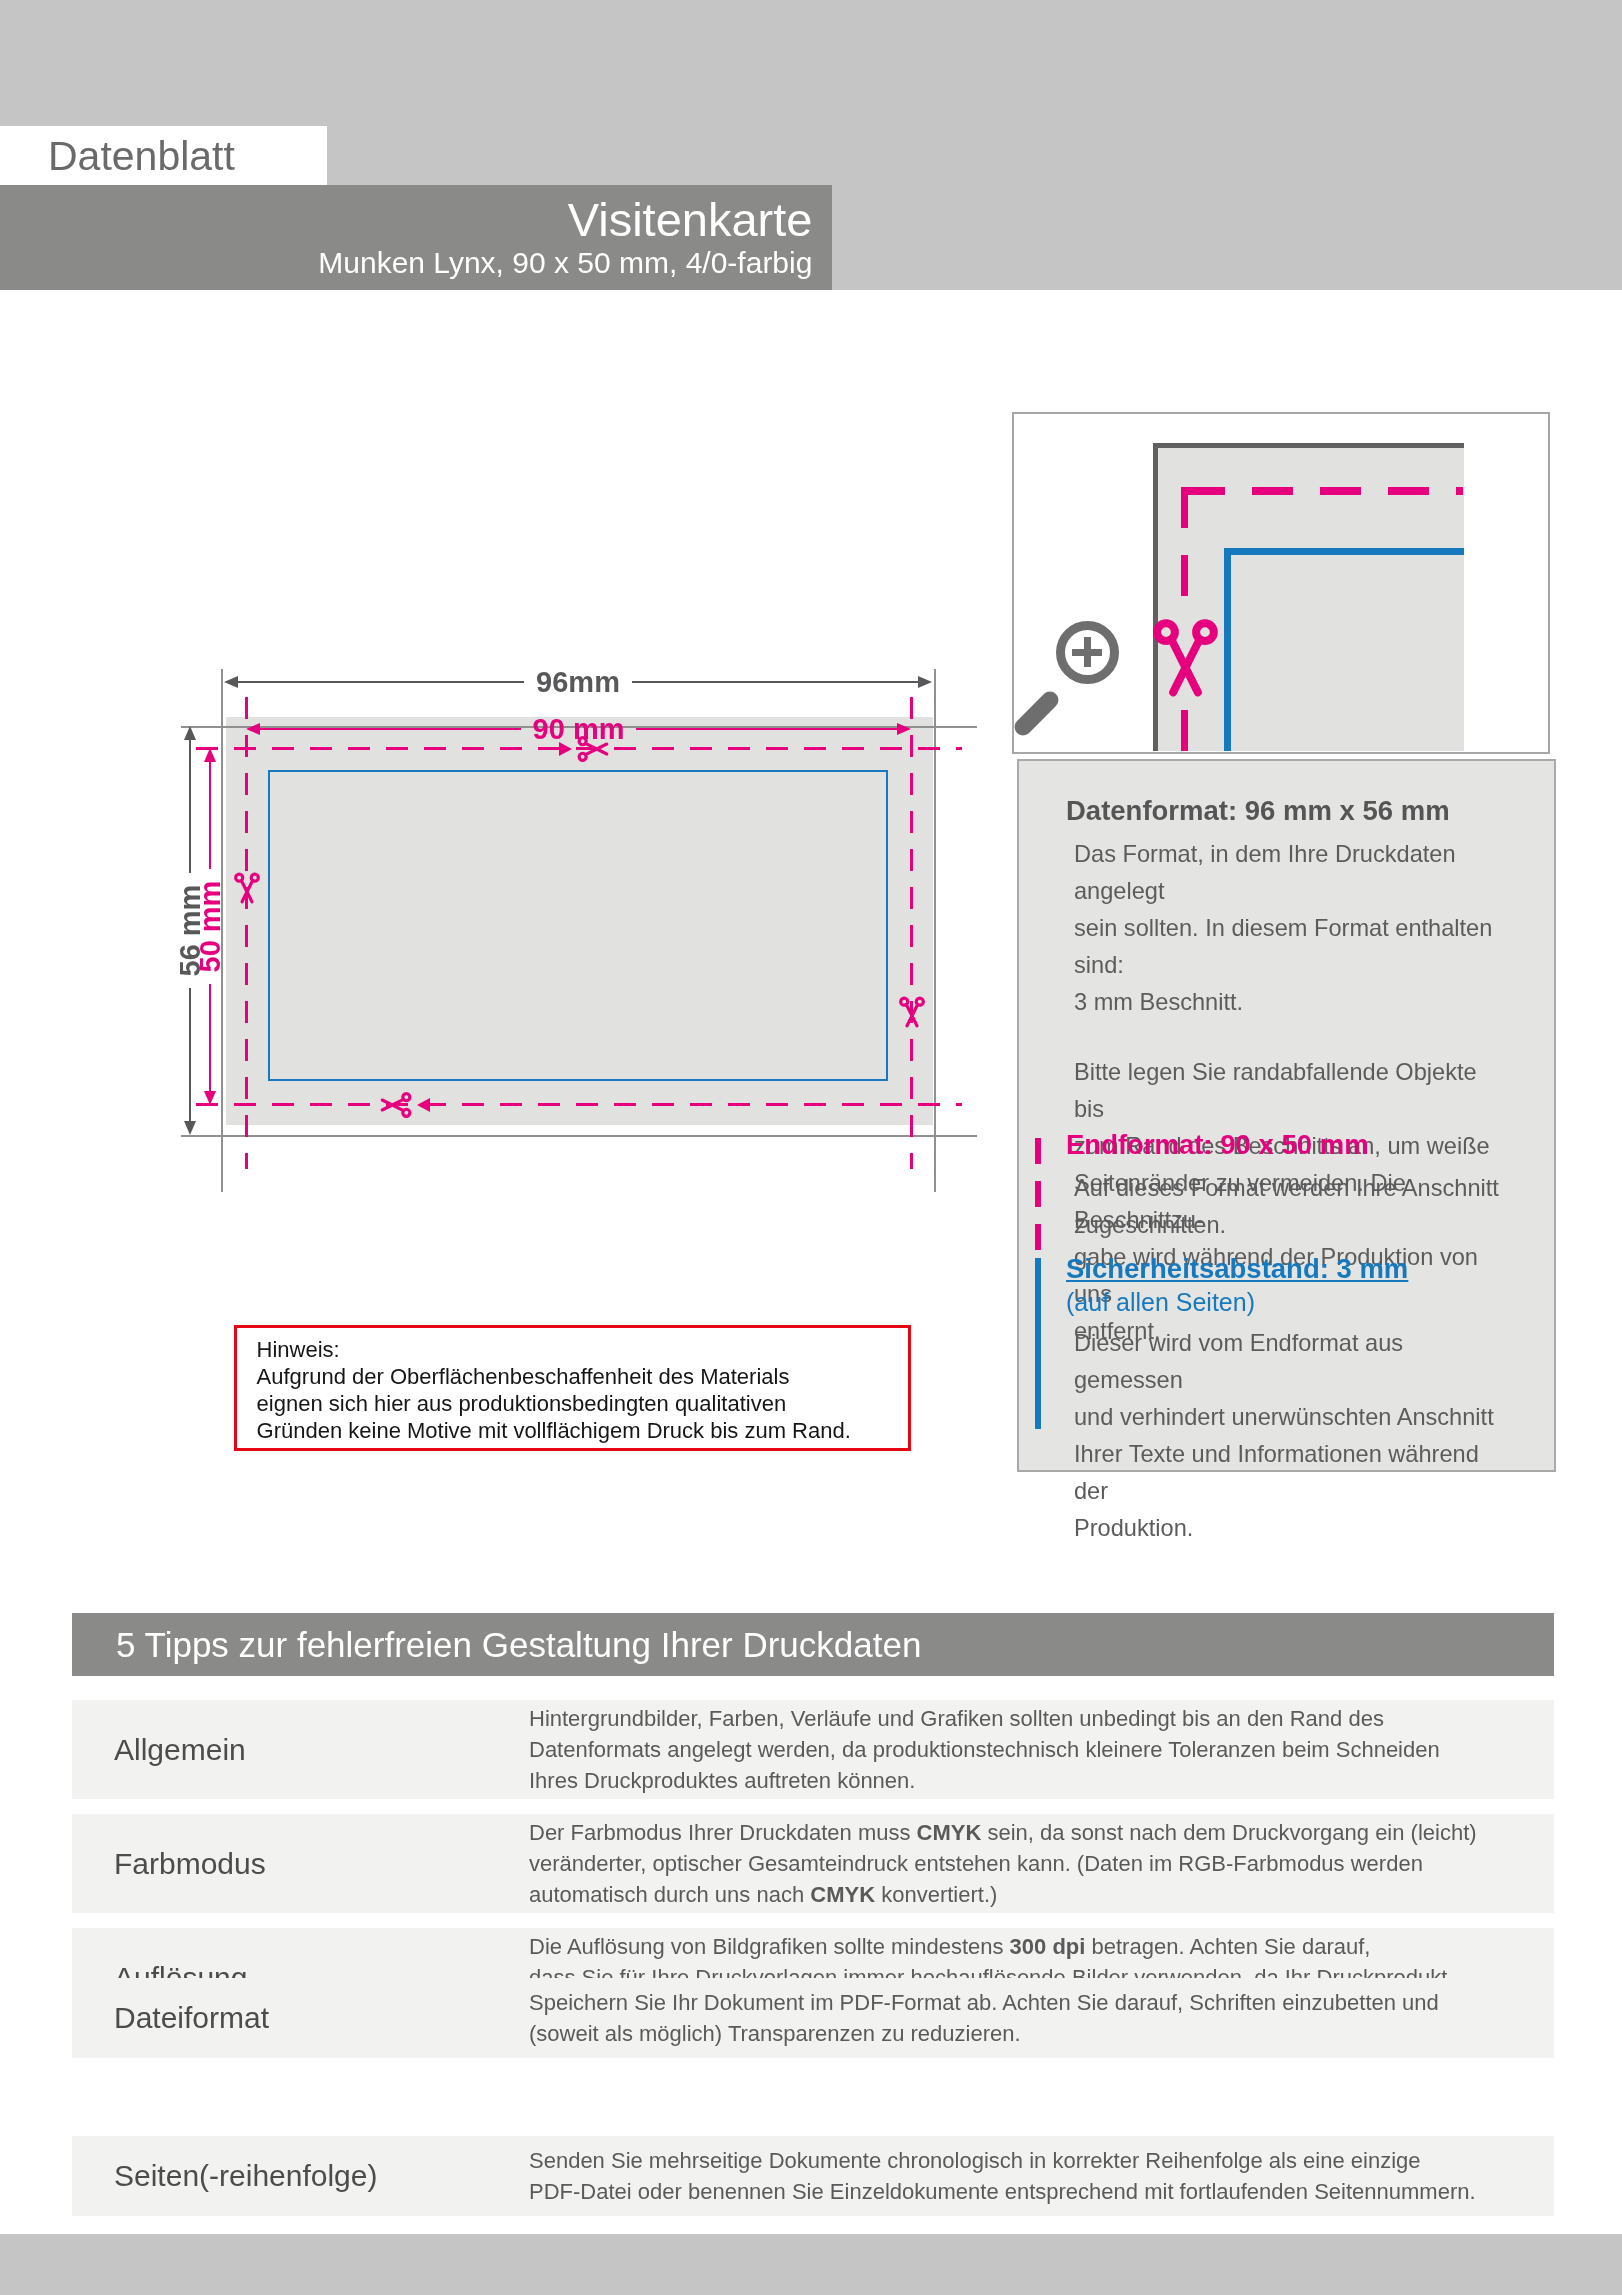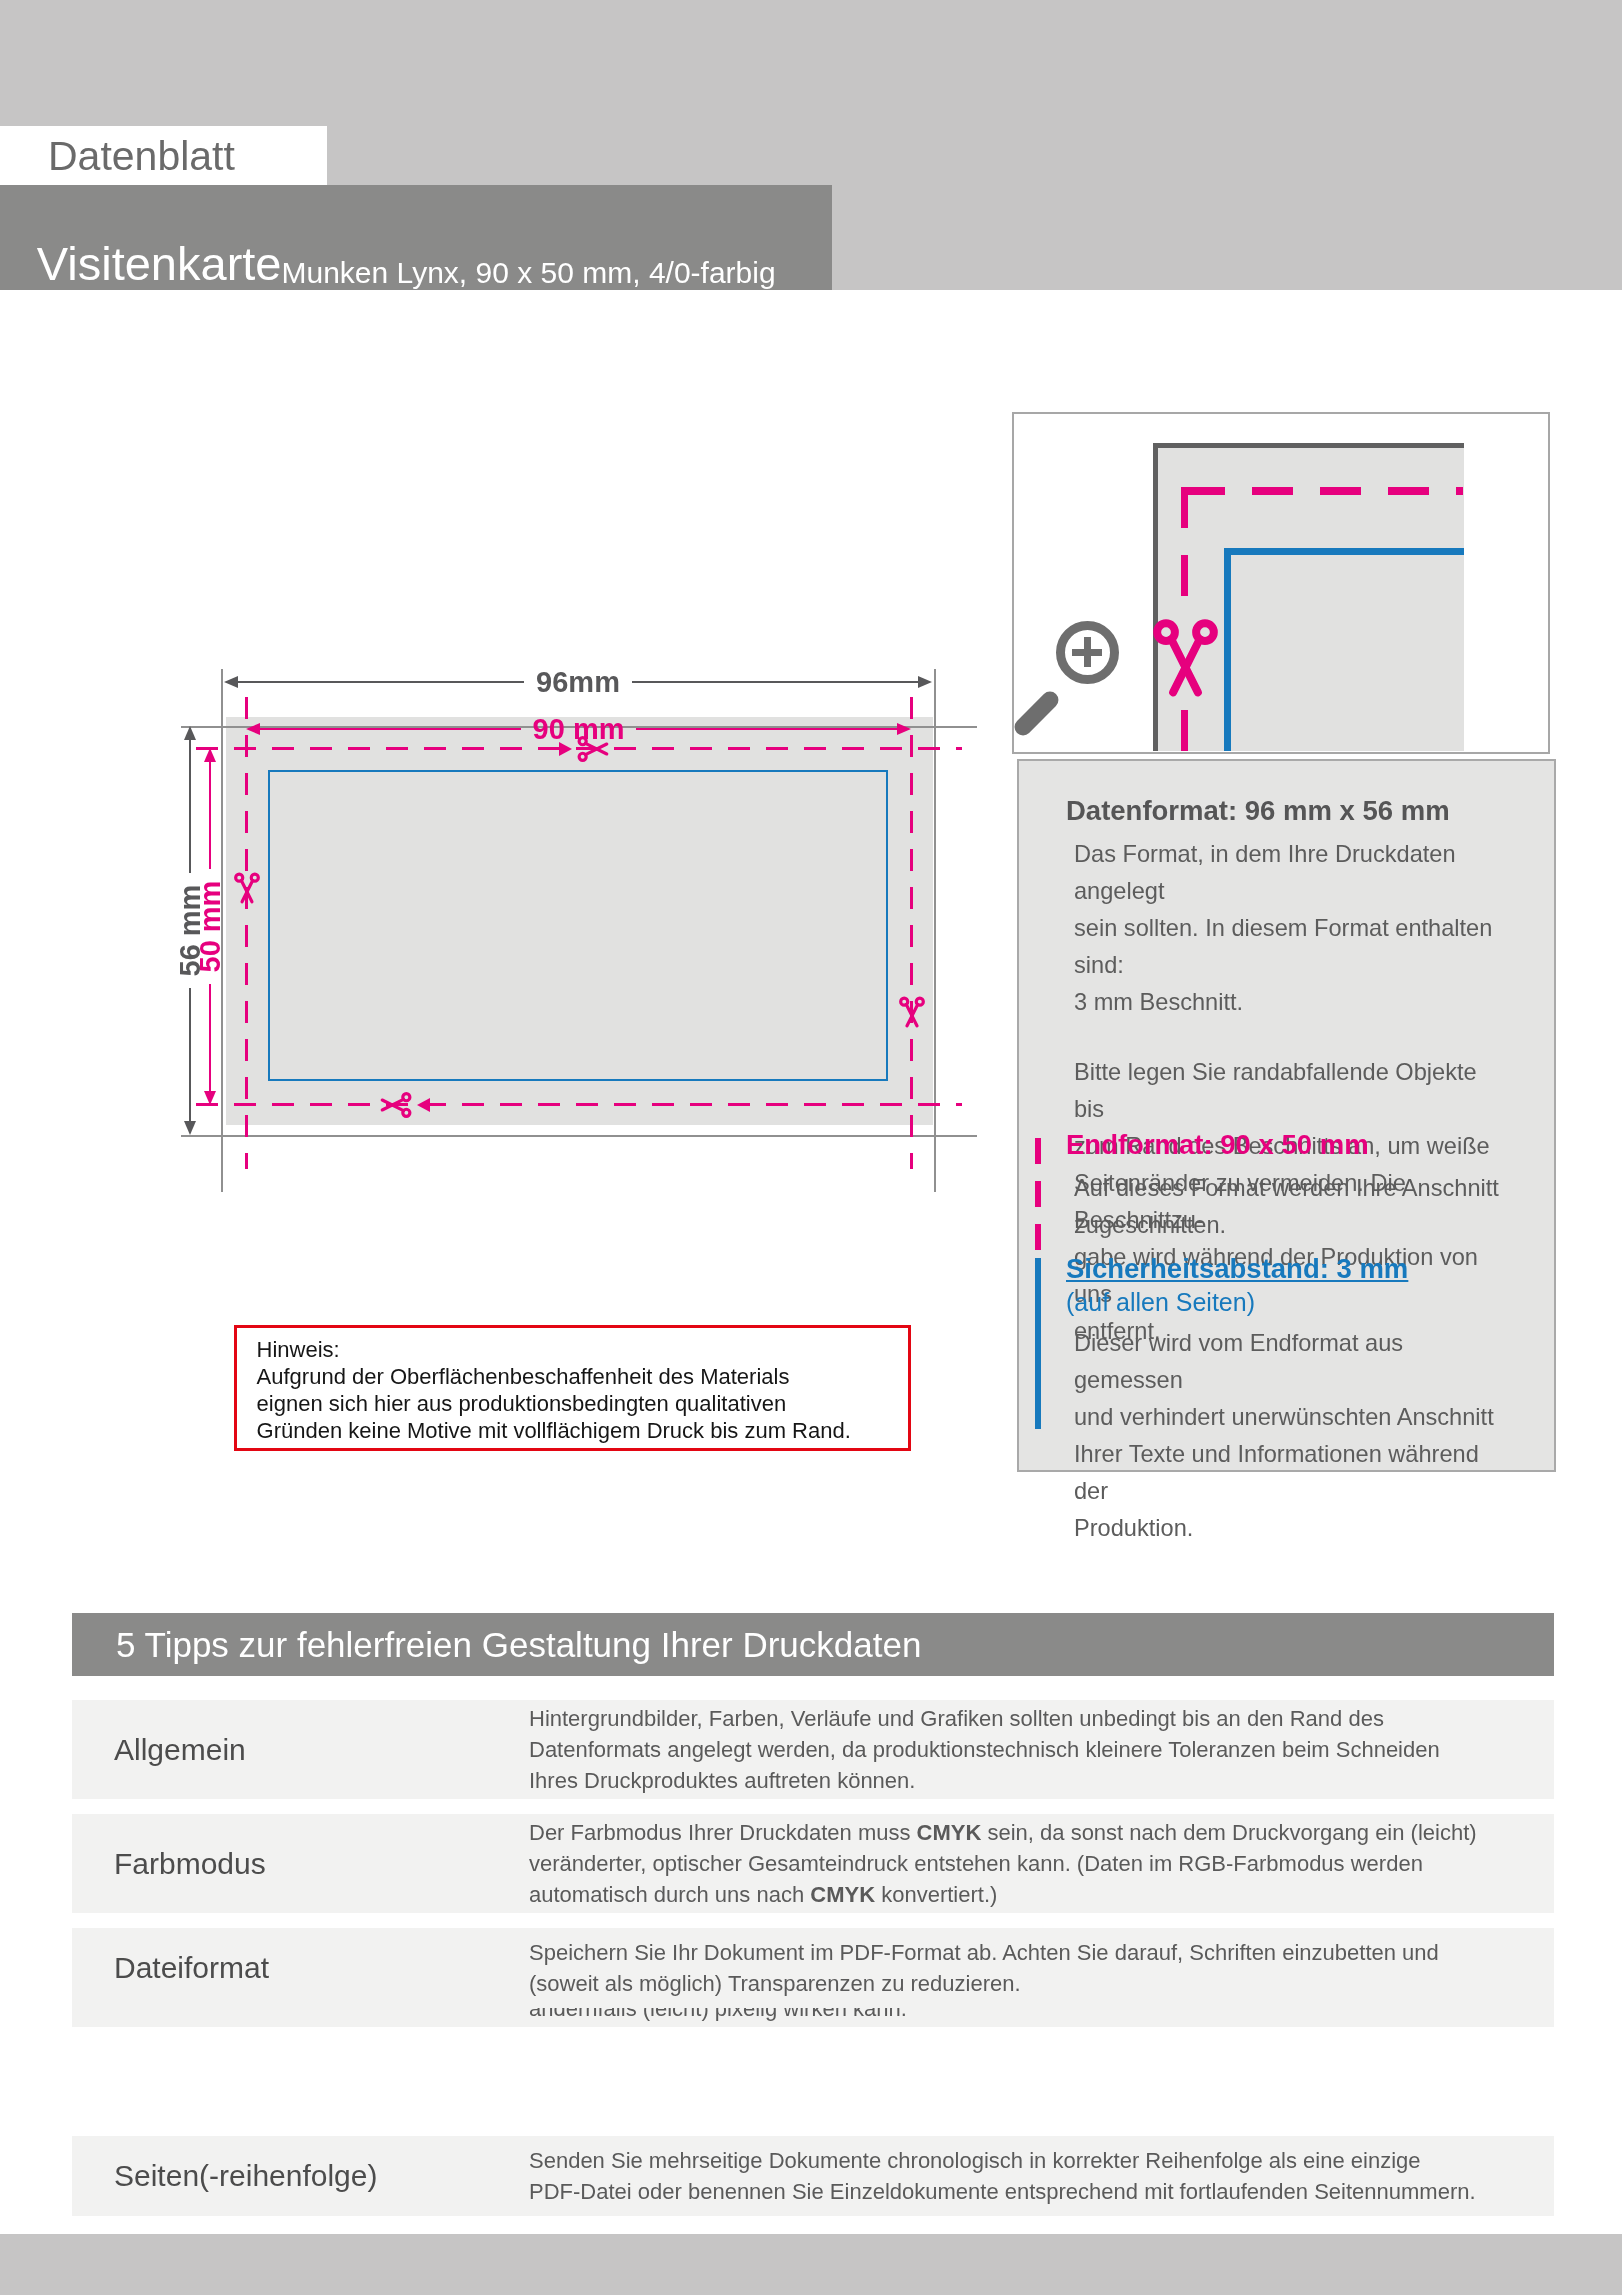--- a/index.html
+++ b/index.html
@@ -5,21 +5,21 @@
   html,body{margin:0;padding:0;background:#ffffff;}
   #canvas{position:relative;width:1623px;height:2295px;background:#ffffff;
           font-family:"Liberation Sans", sans-serif;overflow:hidden;}
   .abs{position:absolute;}
 
   
   .backdrop{left:0;top:0;width:1623px;height:290px;background:#c6c5c5;}
   .titlebox{left:0;top:126px;width:327px;height:60px;background:#ffffff;}
   .titlebox .t{padding-left:48px;font-size:41px;line-height:60px;color:#6a6a6a;}
   .band{left:0;top:185px;width:832px;height:105px;background:#8a8a89;
-        display:flex;align-items:flex-end;justify-content:center;
+        display:flex;flex-direction:column;align-items:flex-end;justify-content:center;
         padding-right:19.6px;box-sizing:border-box;}
   .band .product{color:#fff;font-size:47px;line-height:1.08;}
   .band .subtitle{color:#fff;font-size:30px;line-height:1.15;}
 
   
   .card{left:226px;top:717px;width:707px;height:408px;background:#e1e1e0;}
   .cropline{background:#909090;}
   .blue-rect{left:268px;top:770px;width:620px;height:311px;border:2.6px solid #1779bd;box-sizing:border-box;}
   .dash-h{height:3.3px;background:repeating-linear-gradient(90deg,#e6007e 0 22px,transparent 22px 38px);}
   .dash-v{width:3.3px;background:repeating-linear-gradient(180deg,#e6007e 0 22px,transparent 22px 38px);}
@@ -254,21 +254,21 @@
       </div>
   </div>
   <div class="abs row" style="top:1928px;height:99px;">
     <div class="lab">Auflösung</div>
     <div class="bod">
         <div class="txt"><span>Die Auflösung von Bildgrafiken sollte mindestens </span><span style="font-weight: bold;">300 dpi</span><span> betragen. Achten Sie darauf,
 dass Sie für Ihre Druckvorlagen immer hochauflösende Bilder verwenden, da Ihr Druckprodukt
 andernfalls (leicht) pixelig wirken kann.</span></div>
       </div>
   </div>
-  <div class="abs row" style="top:1928px;height:80px;">
+  <div class="abs row" style="top:1978px;height:80px;">
     <div class="lab">Dateiformat</div>
     <div class="bod">
         <div class="txt"><span>Speichern Sie Ihr Dokument im PDF-Format ab. Achten Sie darauf, Schriften einzubetten und
 (soweit als möglich) Transparenzen zu reduzieren.</span></div>
       </div>
   </div>
   <div class="abs row" style="top:2136px;height:80px;">
     <div class="lab">Seiten(-reihenfolge)</div>
     <div class="bod">
         <div class="txt"><span>Senden Sie mehrseitige Dokumente chronologisch in korrekter Reihenfolge als eine einzige

